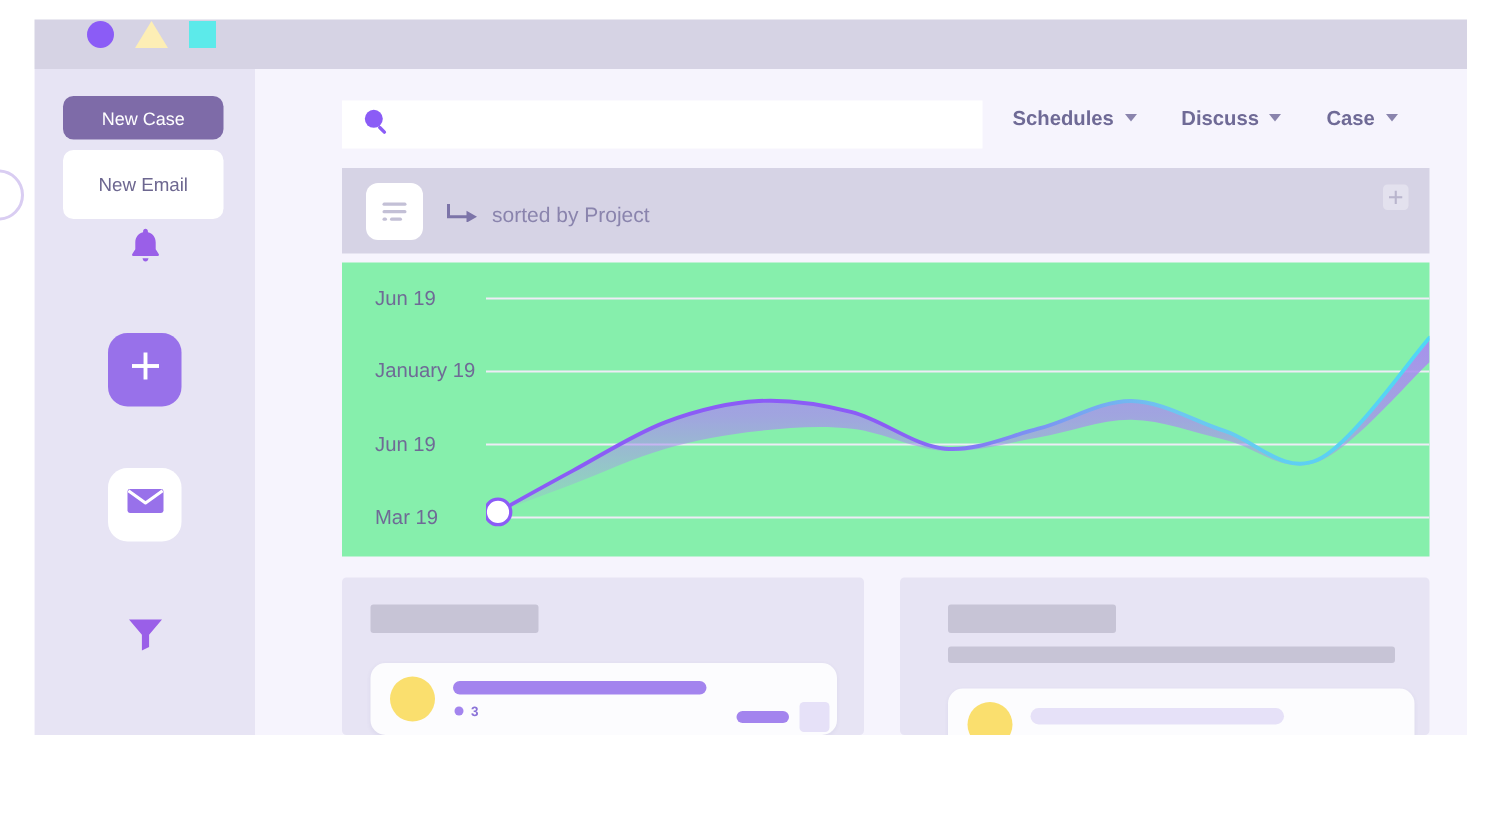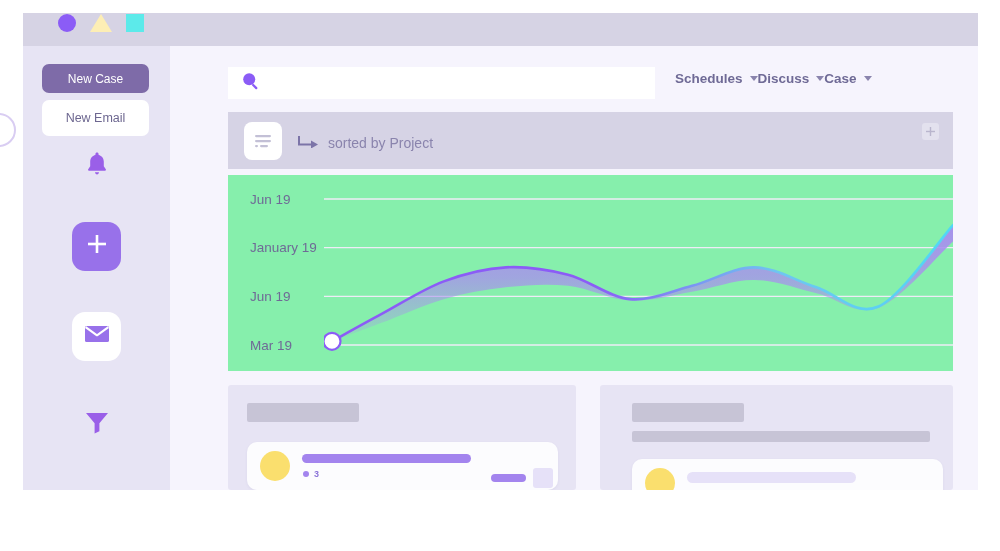--- a/index.html
+++ b/index.html
@@ -78,21 +78,21 @@
     color: #ffffff;
     font-size: 12px;
     display: flex; align-items: center; justify-content: center;
     border: none;
     font-family: "Liberation Sans", sans-serif;
     cursor: pointer;
   }
   .btn-secondary {
     position: absolute;
     left: 19px; top: 54px;
-    width: 107px; height: 36px;
+    width: 107px; height: 46px;
     border-radius: 7px;
     background: #ffffff;
     color: #6d6790;
     font-size: 12.5px;
     display: flex; align-items: center; justify-content: center;
     border: none;
     font-family: "Liberation Sans", sans-serif;
     cursor: pointer;
   }
 
@@ -126,21 +126,21 @@
     position: absolute;
     left: 58px; top: 21px;
     width: 427px; height: 32px;
     background: #ffffff;
     display: flex; align-items: center;
     padding-left: 13px;
   }
   .topnav {
     position: absolute;
     left: 505px; top: 25px;
-    display: flex; align-items: center; 
+    display: flex; align-items: center; gap: 30px;
   }
   .topnav-item {
     font-size: 13.5px;
     font-weight: bold;
     color: #6f6a96;
     display: flex; align-items: center; gap: 7px;
     cursor: pointer;
   }
   .caret {
     width: 0; height: 0;

